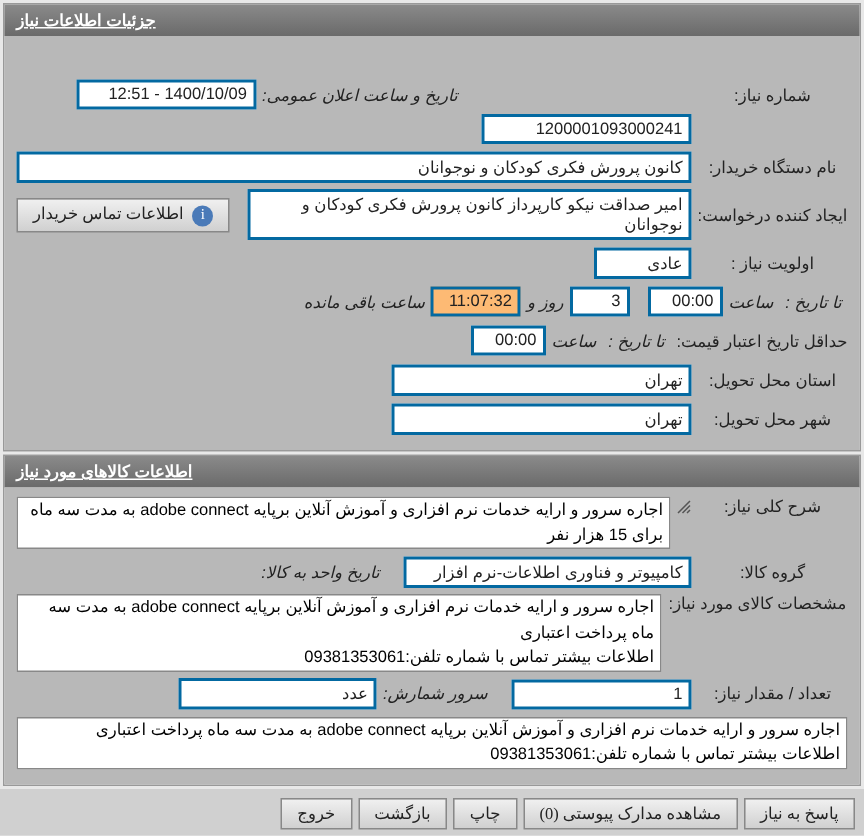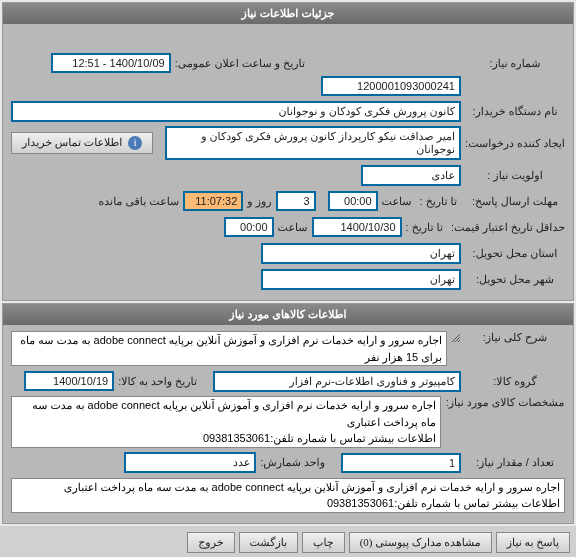--- a/index.html
+++ b/index.html
@@ -16,21 +16,22 @@
   background: #f5f5f5;
   border: 1px solid #999;
   margin: 2px;
 }
 .panel-header {
   background: linear-gradient(to bottom, #8a8a8a, #6a6a6a);
   color: #fff;
   padding: 4px 8px;
   font-size: 11px;
   font-weight: bold;
-  text-align: center;
+  text-align: left;
+  text-decoration: underline;
 }
 .panel-body {
   padding: 6px 8px;
   background: #b8b8b8;
 }
 .row {
   display: flex;
   align-items: center;
   margin-bottom: 4px;
   min-height: 22px;
@@ -94,20 +95,21 @@
   text-align: center;
   line-height: 14px;
   font-size: 10px;
   margin-left: 3px;
 }
 .gap { width: 12px; }
 .inline-label {
   color: #222;
   font-size: 11px;
   margin: 0 4px;
+  font-style: italic;
 }
 .resize-icon {
   display: inline-block;
   width: 10px;
   height: 10px;
   margin-left: 4px;
   margin-top: 2px;
   vertical-align: top;
 }
 </style>
@@ -136,39 +138,37 @@
       <span class="field wide">امیر صداقت نیکو کارپرداز کانون پرورش فکری کودکان و نوجوانان</span>
       <span class="gap"></span>
       <button class="btn">
         <span class="info-icon">i</span>
         <span>اطلاعات تماس خریدار</span>
       </button>
     </div>
 
     <div class="row">
       <span class="label">اولویت نیاز :</span>
-      <span class="field" style="width:100px">عادی</span>
-    </div>
-
-    <div class="row">
-      <span class="label">مهلت ارسال پاسخ:</span>
+      <span class="field" style="width:65px">عادی</span>
+    </div>
+
+    <div class="row">
       <span class="inline-label">تا تاریخ :</span>
       <span class="inline-label">ساعت</span>
       <span class="field time">00:00</span>
       <span class="gap"></span>
       <span class="field small">3</span>
       <span class="inline-label">روز و</span>
       <span class="field countdown">11:07:32</span>
       <span class="inline-label">ساعت باقی مانده</span>
     </div>
 
     <div class="row">
       <span class="label">حداقل تاریخ اعتبار قیمت:</span>
       <span class="inline-label">تا تاریخ :</span>
-      <span class="field date">1400/10/30</span>
       <span class="inline-label">ساعت</span>
       <span class="field time">00:00</span>
     </div>
 
     <div class="row">
       <span class="label">استان محل تحویل:</span>
       <span class="field" style="width:200px">تهران</span>
     </div>
 
     <div class="row">
@@ -188,37 +188,36 @@
       <span class="resize-icon">
         <svg width="10" height="10" viewBox="0 0 10 10">
             <path d="M1 9 L9 1 M4 9 L9 4 M7 9 L9 7" stroke="#555" stroke-width="1" fill="none"></path>
           </svg>
       </span>
       <div class="multiline">اجاره سرور و ارایه خدمات نرم افزاری و آموزش آنلاین برپایه adobe connect به مدت سه ماه برای 15 هزار نفر</div>
     </div>
 
     <div class="row">
       <span class="label">گروه کالا:</span>
-      <span class="field" style="width:248px">کامپیوتر و فناوری اطلاعات-نرم افزار</span>
+      <span class="field" style="width:192px">کامپیوتر و فناوری اطلاعات-نرم افزار</span>
       <span class="gap"></span>
       <span class="inline-label">تاریخ واحد به کالا:</span>
-      <span class="field date">1400/10/19</span>
     </div>
 
     <div class="row" style="align-items:flex-start">
       <span class="label" style="min-width:120px">مشخصات کالای مورد نیاز:</span>
       <div class="multiline" style="white-space:pre-line">اجاره سرور و ارایه خدمات نرم افزاری و آموزش آنلاین برپایه adobe connect به مدت سه ماه پرداخت اعتباری
 اطلاعات بیشتر تماس با شماره تلفن:09381353061</div>
     </div>
 
     <div class="row">
       <span class="label">تعداد / مقدار نیاز:</span>
       <span class="field" style="width:120px">1</span>
       <span class="gap"></span>
-      <span class="inline-label">واحد شمارش:</span>
+      <span class="inline-label">سرور شمارش:</span>
       <span class="field" style="width:132px">عدد</span>
     </div>
 
     <div class="row" style="align-items:flex-start">
       <div class="multiline" style="white-space:pre-line">اجاره سرور و ارایه خدمات نرم افزاری و آموزش آنلاین برپایه adobe connect به مدت سه ماه پرداخت اعتباری
 اطلاعات بیشتر تماس با شماره تلفن:09381353061</div>
     </div>
 
   </div>
 </div>

